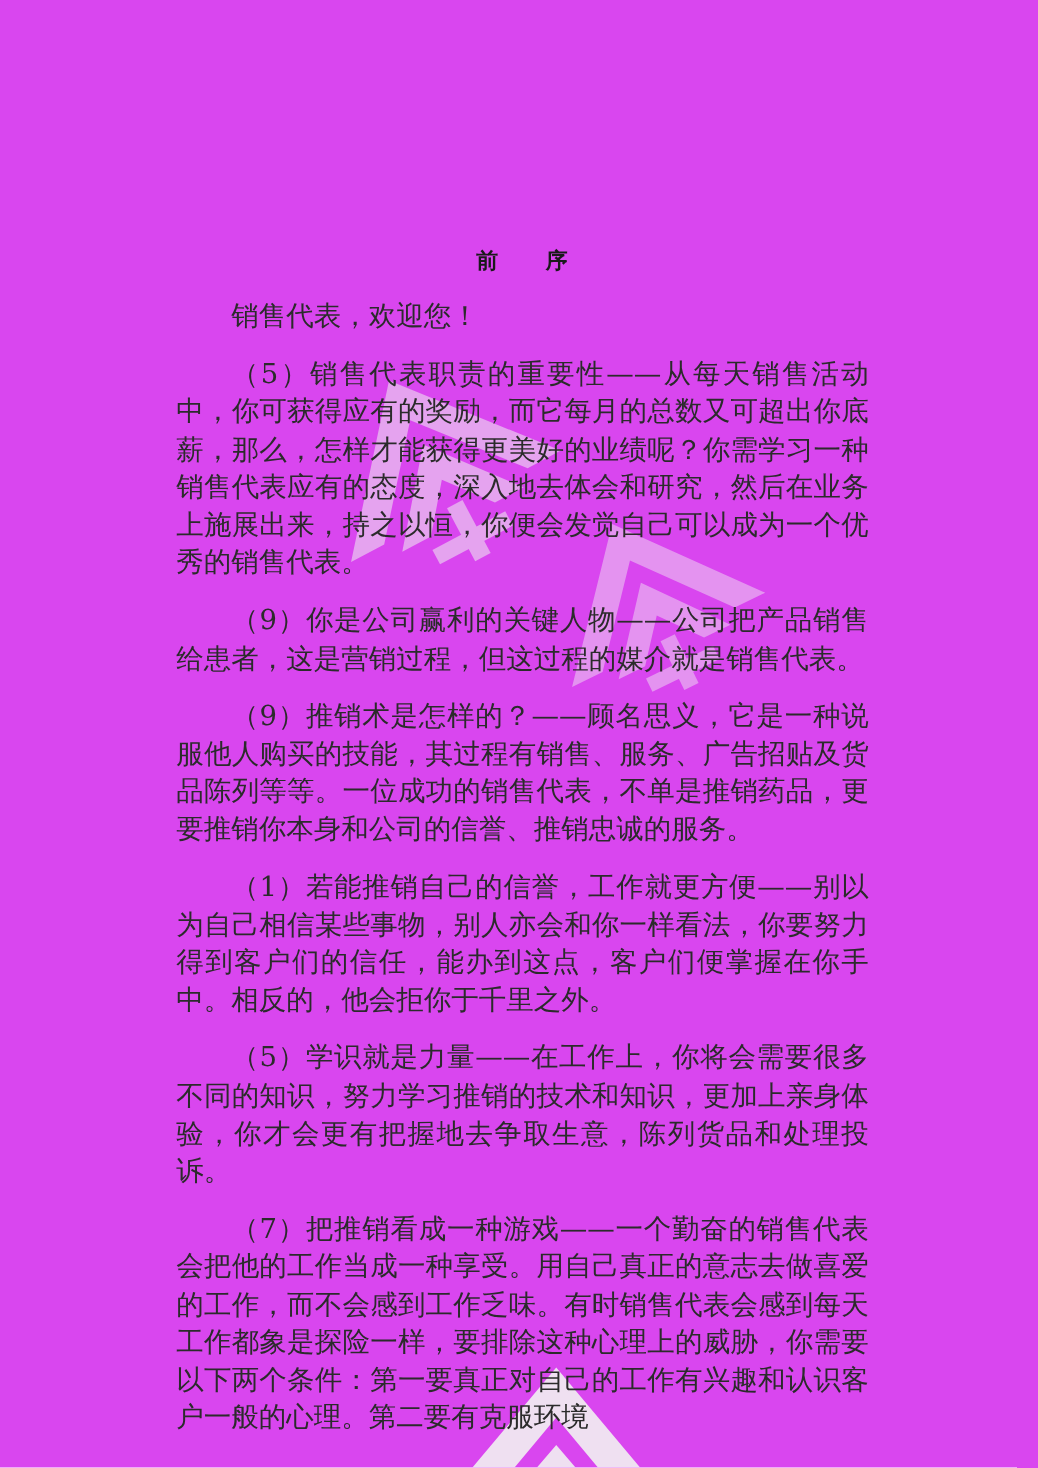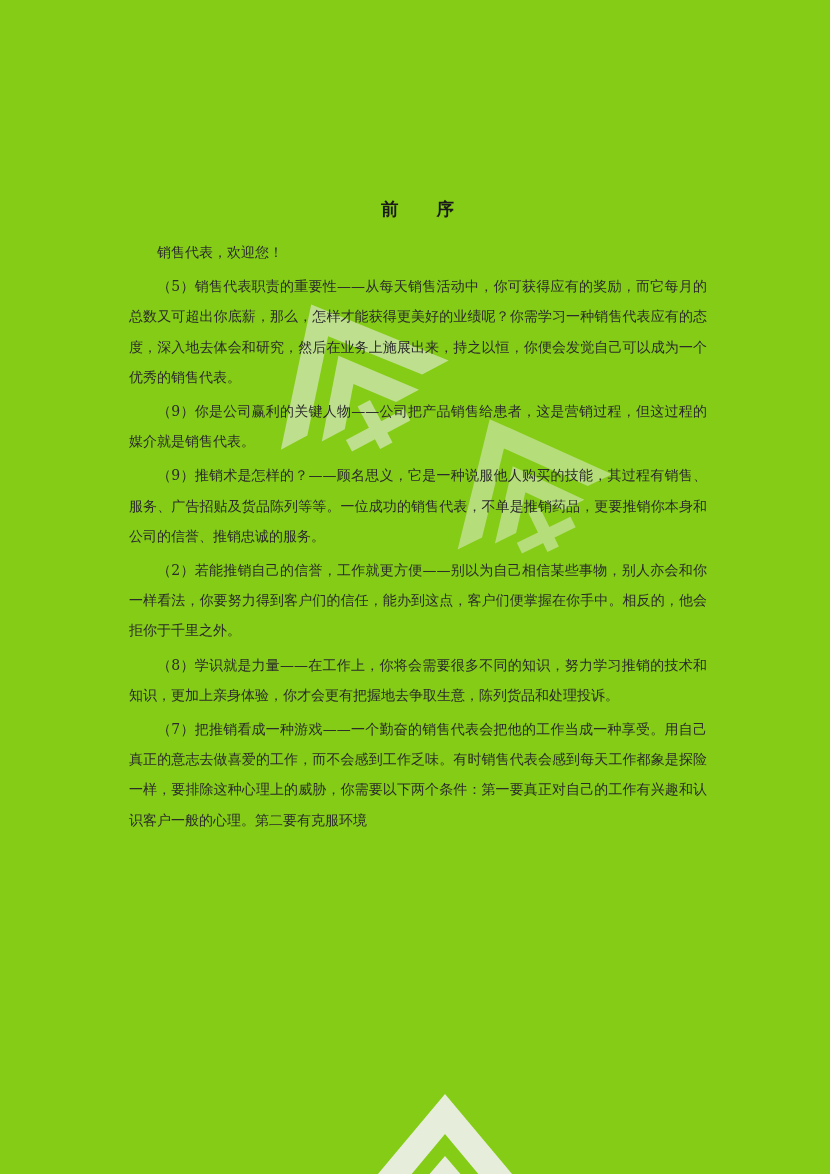--- a/index.html
+++ b/index.html
@@ -11,21 +11,21 @@
     width: 830px;
     height: 1174px;
     overflow: hidden;
     font-family: "DejaVu Serif", "Liberation Serif", serif;
   }
 
   .page {
     position: relative;
     width: 830px;
     height: 1174px;
-    background: #84cc16;
+    background: #d946ef;
     overflow: hidden;
   }
 
   
   .watermark-layer {
     position: absolute;
     inset: 0;
     pointer-events: none;
     z-index: 0;
   }
@@ -49,24 +49,24 @@
     font-weight: bold;
     font-size: 17.5px;
     color: #1a1a1a;
     letter-spacing: 1px;
     margin: 0 0 14px 0;
     line-height: 28px;
     white-space: pre;
   }
 
   .para {
-    font-size: 14px;
+    font-size: 22px;
     line-height: 30.2px;
     color: #2b2b2b;
-    margin: 4px;
+    margin: 16px;
     text-align: justify;
     text-justify: inter-ideograph;
     text-indent: 2em;
     word-break: break-all;
   }
 
   .para + .para { margin-top: 0; }
 </style>
 </head>
 <body>
@@ -116,22 +116,22 @@
 
     <p class="para">销售代表，欢迎您！</p>
 
 
     <p class="para">（5）销售代表职责的重要性——从每天销售活动中，你可获得应有的奖励，而它每月的总数又可超出你底薪，那么，怎样才能获得更美好的业绩呢？你需学习一种销售代表应有的态度，深入地去体会和研究，然后在业务上施展出来，持之以恒，你便会发觉自己可以成为一个优秀的销售代表。</p>
 
     <p class="para">（9）你是公司赢利的关键人物——公司把产品销售给患者，这是营销过程，但这过程的媒介就是销售代表。</p>
 
     <p class="para">（9）推销术是怎样的？——顾名思义，它是一种说服他人购买的技能，其过程有销售、服务、广告招贴及货品陈列等等。一位成功的销售代表，不单是推销药品，更要推销你本身和公司的信誉、推销忠诚的服务。</p>
 
-    <p class="para">（2）若能推销自己的信誉，工作就更方便——别以为自己相信某些事物，别人亦会和你一样看法，你要努力得到客户们的信任，能办到这点，客户们便掌握在你手中。相反的，他会拒你于千里之外。</p>
+    <p class="para">（1）若能推销自己的信誉，工作就更方便——别以为自己相信某些事物，别人亦会和你一样看法，你要努力得到客户们的信任，能办到这点，客户们便掌握在你手中。相反的，他会拒你于千里之外。</p>
 
 
-    <p class="para">（8）学识就是力量——在工作上，你将会需要很多不同的知识，努力学习推销的技术和知识，更加上亲身体验，你才会更有把握地去争取生意，陈列货品和处理投诉。</p>
+    <p class="para">（5）学识就是力量——在工作上，你将会需要很多不同的知识，努力学习推销的技术和知识，更加上亲身体验，你才会更有把握地去争取生意，陈列货品和处理投诉。</p>
 
     <p class="para">（7）把推销看成一种游戏——一个勤奋的销售代表会把他的工作当成一种享受。用自己真正的意志去做喜爱的工作，而不会感到工作乏味。有时销售代表会感到每天工作都象是探险一样，要排除这种心理上的威胁，你需要以下两个条件：第一要真正对自己的工作有兴趣和认识客户一般的心理。第二要有克服环境</p>
 
   </div>
 
 </div>
 
 </body></html>

